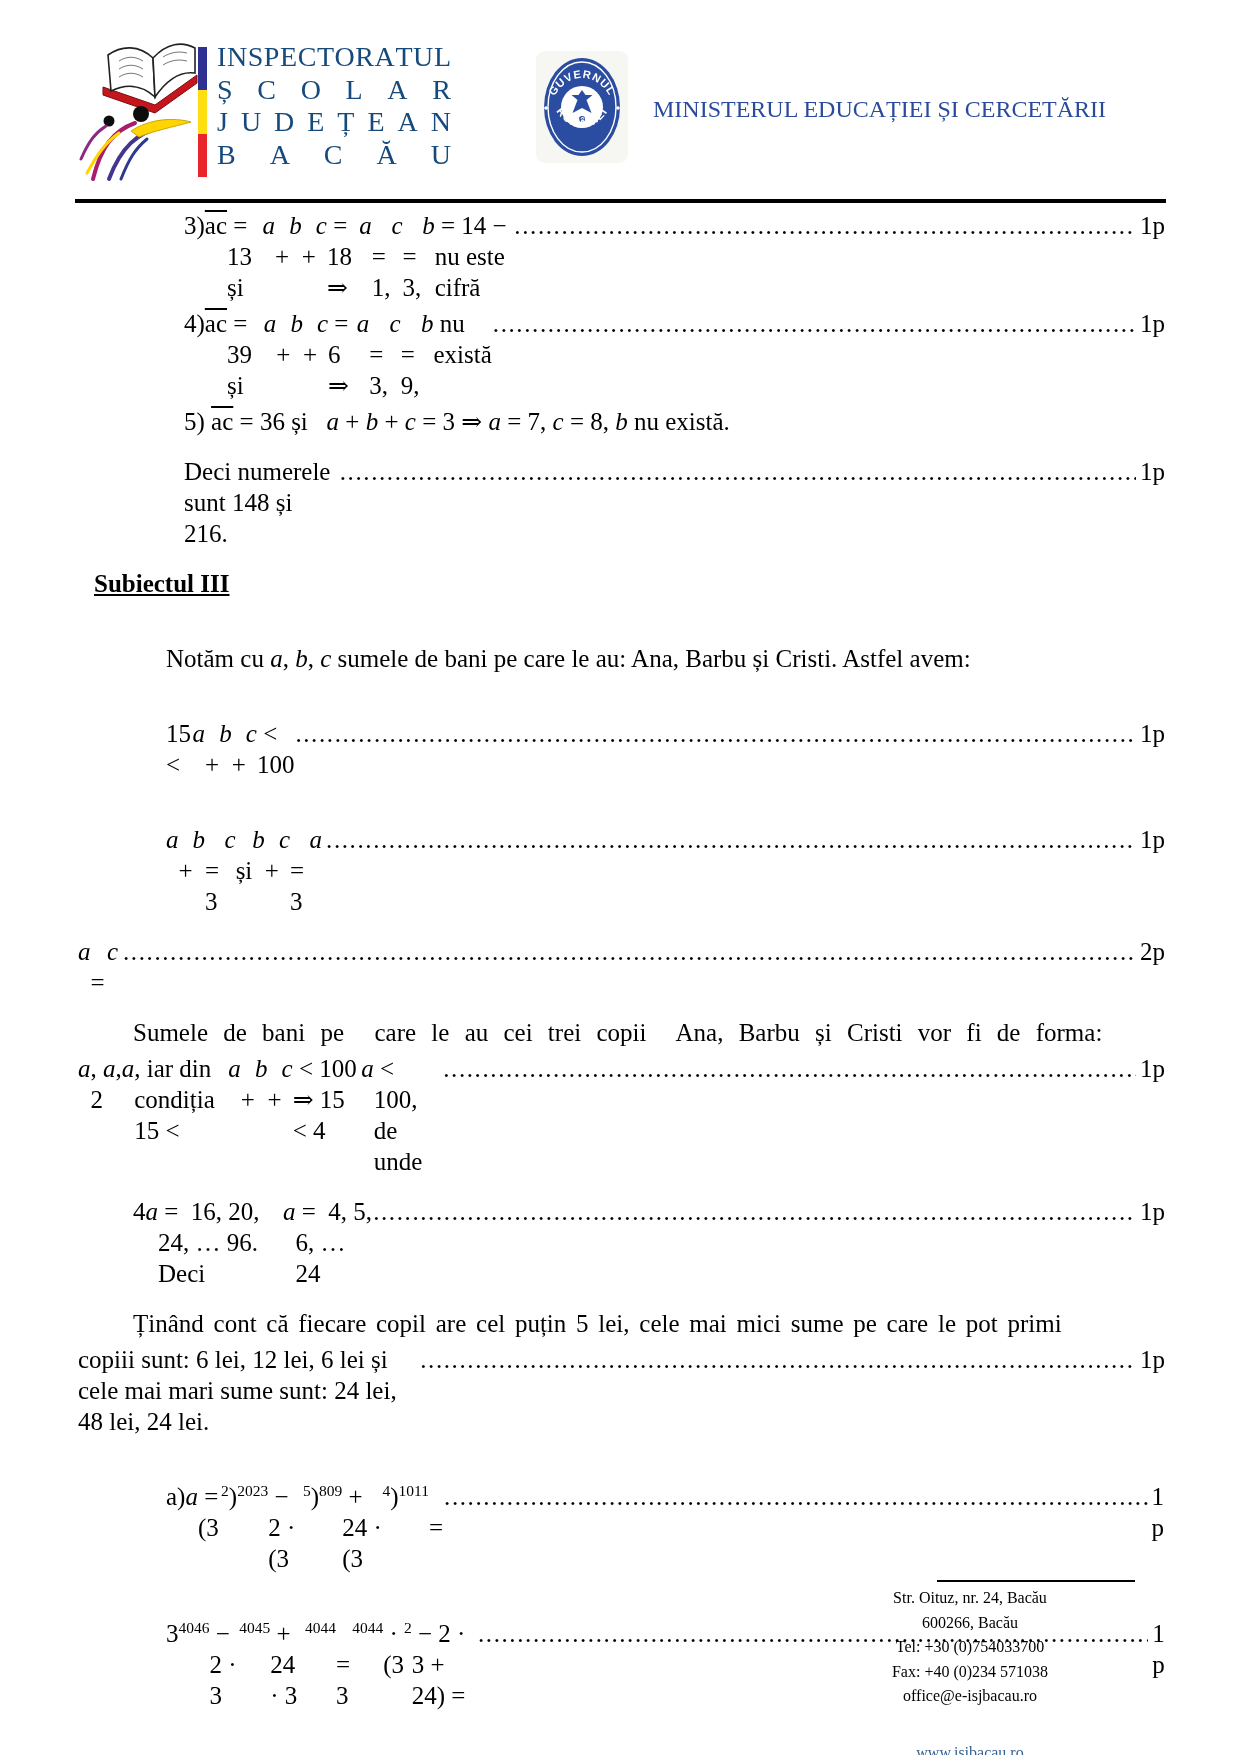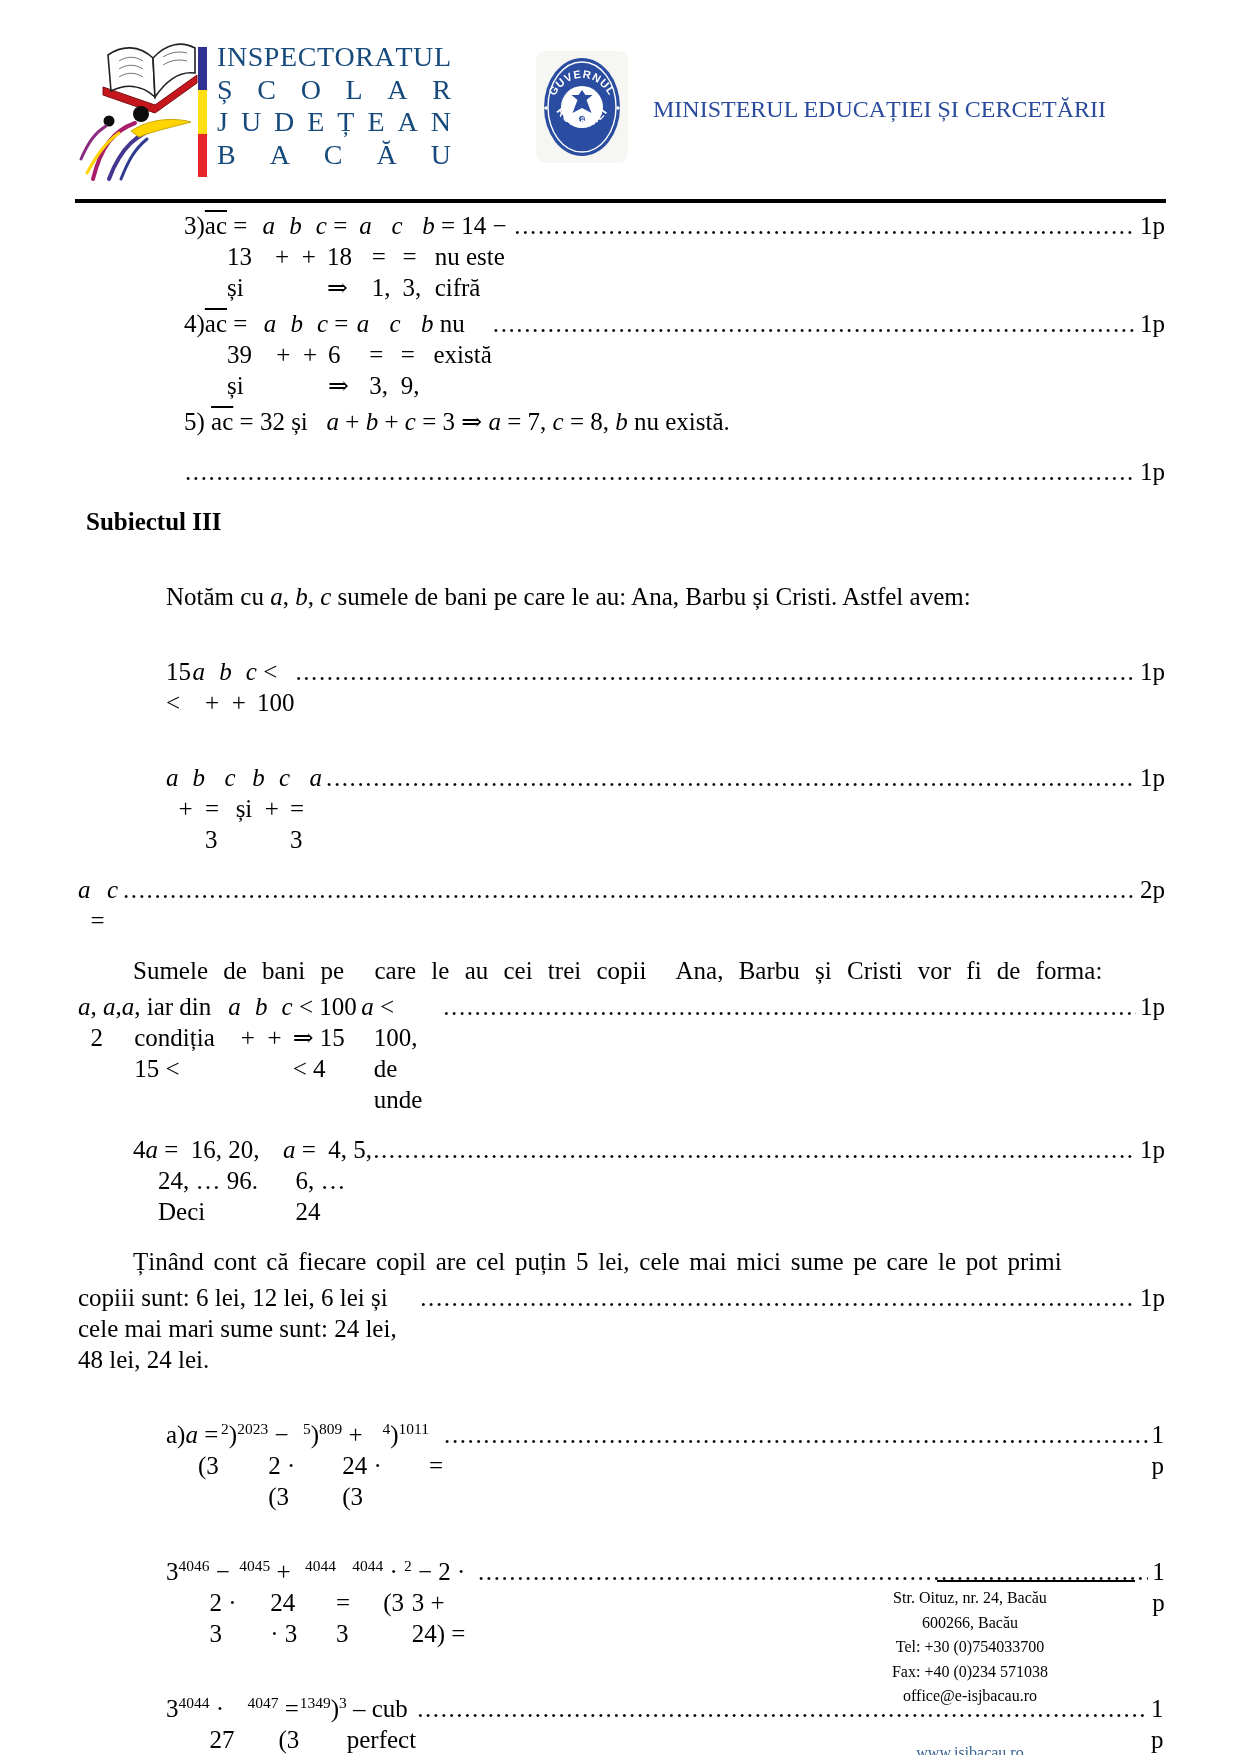--- a/index.html
+++ b/index.html
@@ -22,21 +22,21 @@
 
   .rule{position:absolute;left:75px;top:199px;width:1091px;height:4px;background:#000;}
 
   
   .doc{position:absolute;left:78px;top:210px;width:1087px;font-size:25px;}
   .cl{display:block;line-height:31px;margin-bottom:19px;white-space:pre-wrap;}
   .cl.ld{display:flex;align-items:baseline;}
   .cl span{white-space:pre-wrap;}
   .tight{margin-bottom:5px;}
   .mlg{margin-bottom:24px;}
-  .head{font-weight:bold;margin:3px 0 20px 8px;}
+  .head{font-weight:bold;margin:3px 0 20px 16px;text-decoration:underline;}
   .ind-a{padding-left:106px;}
   .ind-b{padding-left:88px;margin-top:44px;}
   .ind-c{padding-left:55px;}
   .js1{word-spacing:9px;}
   .js2{word-spacing:3.5px;}
   .st-i{font-style:italic;}
   .st-b{font-weight:bold;}
   .st-ov{text-decoration:overline;}
   .st-sup{font-size:0.62em;position:relative;top:-0.55em;}
   .leader{flex:1 1 auto;overflow:hidden;white-space:nowrap;min-width:10px;margin:0 1px;}
@@ -142,22 +142,22 @@
     </svg>
 
     <div class="ministry">MINISTERUL EDUCAȚIEI ȘI CERCETĂRII</div>
   </div>
 
   <div class="rule"></div>
 
   <div class="doc" id="doc-lines">
       <div class="cl ind-a tight ld"><span>3) </span><span class="st-ov">ac</span><span> = 13 și   </span><span class="st-i">a</span><span> + </span><span class="st-i">b</span><span> + </span><span class="st-i">c</span><span> = 18 ⇒ </span><span class="st-i">a</span><span> = 1, </span><span class="st-i">c</span><span> = 3, </span><span class="st-i">b</span><span> = 14 − nu este cifră </span><span class="leader"></span><span class="pts">1p</span></div>
       <div class="cl ind-a tight ld"><span>4) </span><span class="st-ov">ac</span><span> = 39 și   </span><span class="st-i">a</span><span> + </span><span class="st-i">b</span><span> + </span><span class="st-i">c</span><span> = 6 ⇒ </span><span class="st-i">a</span><span> = 3, </span><span class="st-i">c</span><span> = 9, </span><span class="st-i">b</span><span> nu există </span><span class="leader"></span><span class="pts">1p</span></div>
-      <div class="cl ind-a"><span>5) </span><span class="st-ov">ac</span><span> = 32 și   </span><span class="st-i">a</span><span> + </span><span class="st-i">b</span><span> + </span><span class="st-i">c</span><span> = 3 ⇒ </span><span class="st-i">a</span><span> = 7, </span><span class="st-i">c</span><span> = 8, </span><span class="st-i">b</span><span> nu există.</span></div>
-      <div class="cl ind-a ld"><span class="leader"></span><span class="pts">1p</span></div>
+      <div class="cl ind-a"><span>5) </span><span class="st-ov">ac</span><span> = 36 și   </span><span class="st-i">a</span><span> + </span><span class="st-i">b</span><span> + </span><span class="st-i">c</span><span> = 3 ⇒ </span><span class="st-i">a</span><span> = 7, </span><span class="st-i">c</span><span> = 8, </span><span class="st-i">b</span><span> nu există.</span></div>
+      <div class="cl ind-a ld"><span>Deci numerele sunt 148 și 216. </span><span class="leader"></span><span class="pts">1p</span></div>
       <div class="cl head"><span class="st-b">Subiectul III</span></div>
       <div class="cl ind-b"><span>Notăm cu </span><span class="st-i">a</span><span>, </span><span class="st-i">b</span><span>, </span><span class="st-i">c</span><span> sumele de bani pe care le au: Ana, Barbu și Cristi. Astfel avem:</span></div>
       <div class="cl ind-b ld"><span>15 &lt; </span><span class="st-i">a</span><span> + </span><span class="st-i">b</span><span> + </span><span class="st-i">c</span><span> &lt; 100 </span><span class="leader"></span><span class="pts">1p</span></div>
       <div class="cl ind-b ld"><span class="st-i">a</span><span> + </span><span class="st-i">b</span><span> = 3</span><span class="st-i">c</span><span> și </span><span class="st-i">b</span><span> + </span><span class="st-i">c</span><span> = 3</span><span class="st-i">a</span><span> </span><span class="leader"></span><span class="pts">1p</span></div>
       <div class="cl  ld"><span class="st-i">a</span><span> = </span><span class="st-i">c</span><span> </span><span class="leader"></span><span class="pts">2p</span></div>
       <div class="cl ind-c js1 tight"><span>Sumele de bani pe  care le au cei trei copii  Ana, Barbu și Cristi vor fi de forma:</span></div>
       <div class="cl  ld"><span class="st-i">a</span><span>, 2</span><span class="st-i">a</span><span>, </span><span class="st-i">a</span><span>, iar din condiția 15 &lt; </span><span class="st-i">a</span><span> + </span><span class="st-i">b</span><span> + </span><span class="st-i">c</span><span> &lt; 100 ⇒ 15 &lt; 4</span><span class="st-i">a</span><span> &lt; 100, de unde </span><span class="leader"></span><span class="pts">1p</span></div>
       <div class="cl ind-c ld"><span>4</span><span class="st-i">a</span><span> =  16, 20, 24, … 96. Deci </span><span class="st-i">a</span><span> =  4, 5, 6, … 24</span><span class="leader"></span><span class="pts">1p</span></div>
       <div class="cl ind-c js2 tight"><span>Ținând cont că fiecare copil are cel puțin 5 lei, cele mai mici sume pe care le pot primi</span></div>
       <div class="cl  ld"><span>copiii sunt: 6 lei, 12 lei, 6 lei și cele mai mari sume sunt: 24 lei, 48 lei, 24 lei. </span><span class="leader"></span><span class="pts">1p</span></div>

